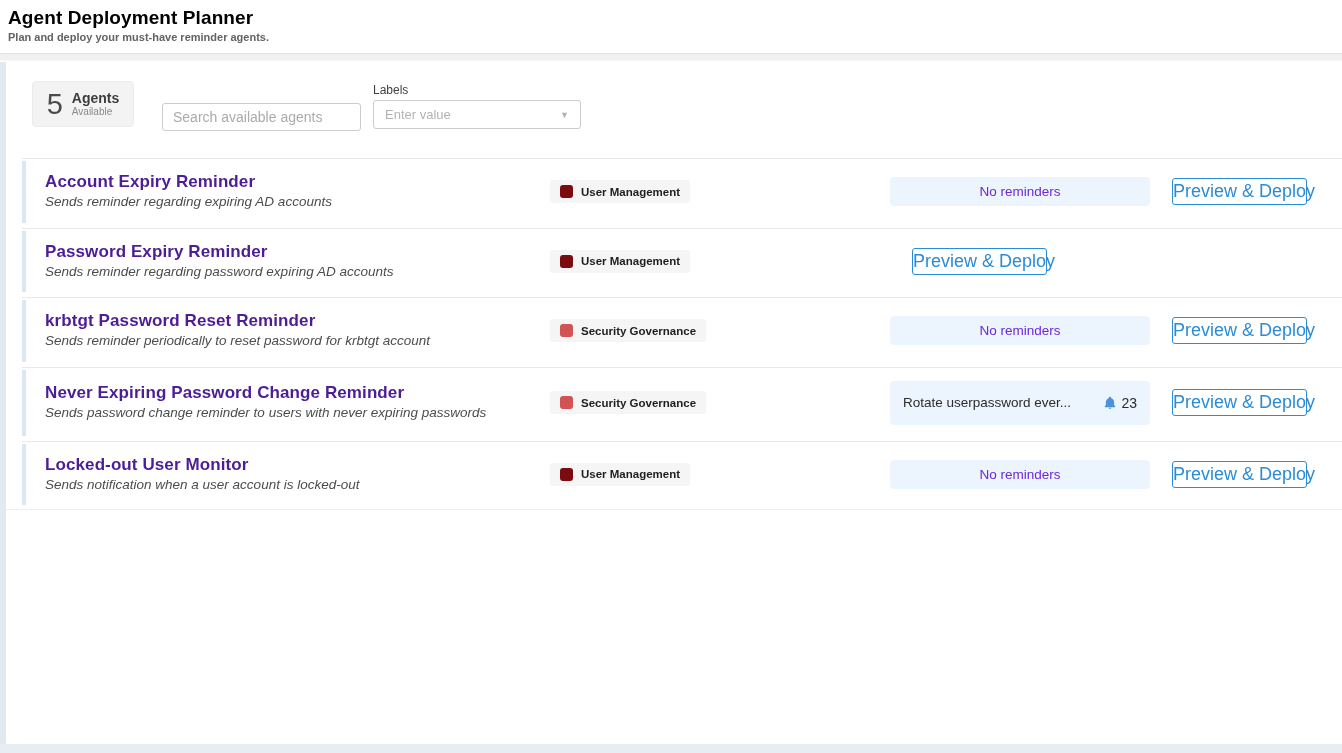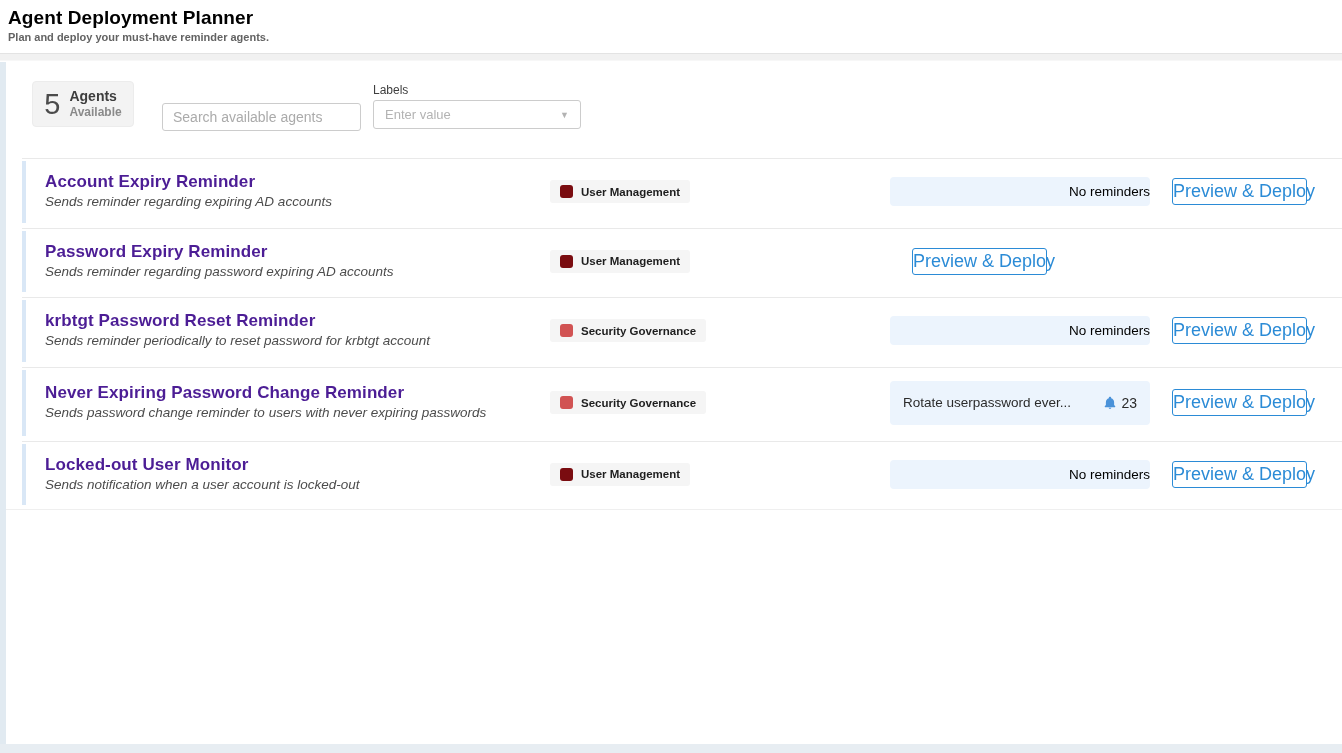--- a/index.html
+++ b/index.html
@@ -61,22 +61,22 @@
     line-height: 1;
   }
   .counter-labels { display: flex; flex-direction: column; }
   .counter-label-top {
     font-size: 14px;
     font-weight: 700;
     color: #3d3d3d;
     line-height: 1.1;
   }
   .counter-label-bottom {
-    font-size: 12px;
-    font-weight: 700;
+    font-size: 10px;
+    font-weight: 400;
     color: #8a8a8a;
   }
   .search-input {
     margin-top: 42px;
     margin-left: 28px;
     width: 199px;
     height: 28px;
     border: 1px solid #cccccc;
     border-radius: 3px;
     padding: 0 10px;
@@ -163,23 +163,23 @@
     color: #1e1e1e;
     white-space: nowrap;
   }
   .col-reminders { width: 260px; }
   .reminders-box {
     width: 260px;
     background: #ecf4fd;
     border-radius: 4px;
   }
   .no-reminders {
-    text-align: right;
+    text-align: center;
     font-size: 13.5px;
-    color: #000000;
+    color: #6d28d9;
     padding: 7px 0;
   }
   .reminders-stack { padding: 8px 0; }
   .reminder-item {
     display: flex;
     align-items: center;
     justify-content: space-between;
     padding: 6px 13px;
   }
   .reminder-name {

